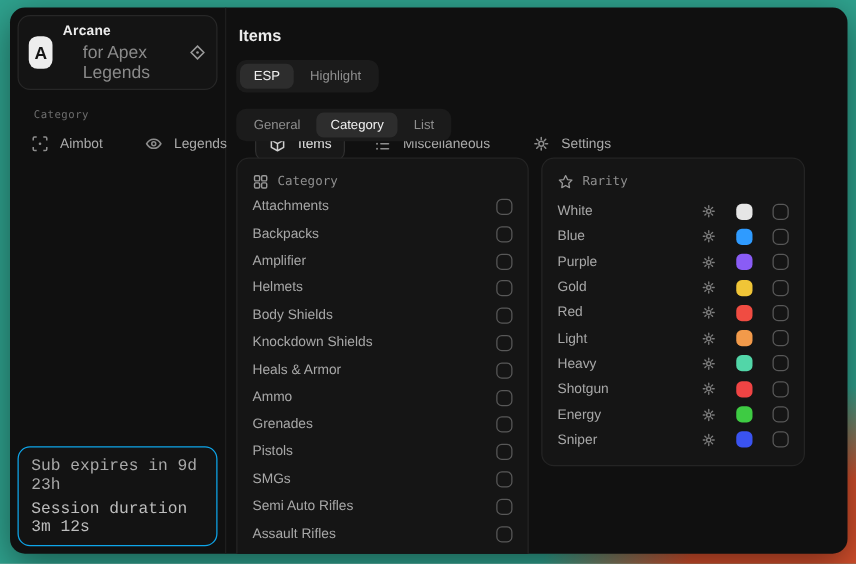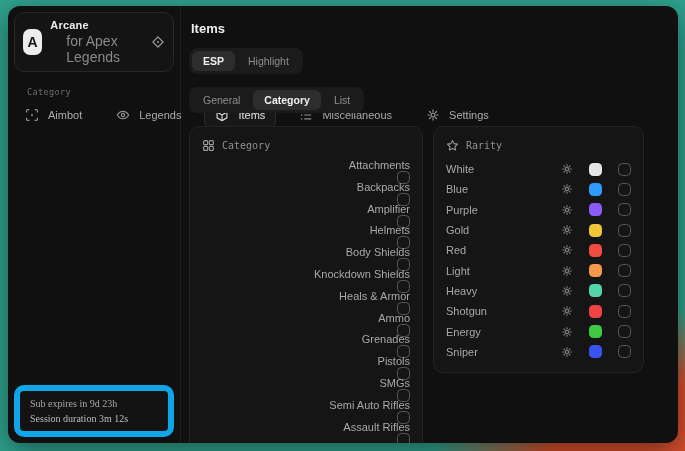--- a/index.html
+++ b/index.html
@@ -36,49 +36,49 @@
   nav { display:flex; flex-direction:row; }
   .nav-item {
     margin:1px 6px; padding:6px 10px; border-radius:8px; border:1px solid transparent;
     display:flex; align-items:center; gap:9px; font-size:11px; color:#ababab; cursor:pointer;
   }
   .nav-item .nico { color:#8d8d8d; display:flex; }
   .nav-item.selected { background:#181818; border-color:#2f2f2f; color:#e2e2e2; }
   .nav-item.selected .nico { color:#cfcfcf; }
   .side-spacer { flex:1; }
   .footer-card {
-    margin:6px; padding:7px 10px; background:#131313; border:6px solid #0ea5e9;
-    border-radius:10px; font-family:Liberation Serif, serif; font-size:10px;
+    margin:6px; padding:7px 10px; background:#131313; border:1px solid #0ea5e9;
+    border-radius:10px; font-family:Liberation Mono, monospace; font-size:13px;
   }
   .footer-line1 { color:#a9a9a9; }
   .footer-line2 { color:#bdbdbd; margin-top:4px; }
   
   .main { flex:1; padding:11px 8px 0 8px; display:flex; flex-direction:column; }
   .page-title { font-size:13px; font-weight:bold; color:#ececec; margin:4px 0 12px 2px; }
   .seg {
     display:flex; width:fit-content; background:#1b1b1b; border-radius:8px;
     padding:3px; gap:2px; margin-bottom:13px;
   }
   .seg-opt {
     padding:4px 11px; border-radius:6px; font-size:10.5px; color:#8f8f8f;
     cursor:pointer; white-space:nowrap;
   }
-  .seg-opt.selected { background:#2d2d2d; color:#f0f0f0; font-weight:bold;text-align:center; }
+  .seg-opt.selected { background:#2d2d2d; color:#f0f0f0; font-weight:normal;text-align:center; }
   .panels { display:flex; gap:10px; align-items:flex-start; }
   .panel {
     background:#151515; border:1px solid #242424; border-radius:10px; padding:10px 12px;
   }
   .panel-cat { width:234px; }
   .panel-rar { width:211px; }
   .panel-head {
     display:flex; align-items:center; gap:7px; color:#8f8f8f;
     font-family:"DejaVu Sans Mono", monospace; font-size:10px; margin:2px 0 7px 0;
   }
   .panel-head .picon { display:flex; color:#9a9a9a; }
-  .cat-row { display:flex; align-items:flex-end; justify-content:space-between; height:21.8px;flex-direction:column; }
+  .cat-row { display:flex; align-items:flex-start; justify-content:space-between; height:21.8px; }
   .cat-label { font-size:11px; color:#a8a8a8; }
   .checkbox {
     width:13px; height:13px; border:1.5px solid #585858; border-radius:4.5px;
     background:transparent; cursor:pointer; flex:0 0 13px;
   }
   .rar-row { display:flex; align-items:center; height:20.3px; gap:16px; }
   .rar-label { font-size:11px; color:#a8a8a8; flex:1; }
   .rar-gear { color:#7d7d7d; display:flex; cursor:pointer; }
   .swatch { width:13px; height:13px; border-radius:4.5px; cursor:pointer; }
   svg { display:block; }

